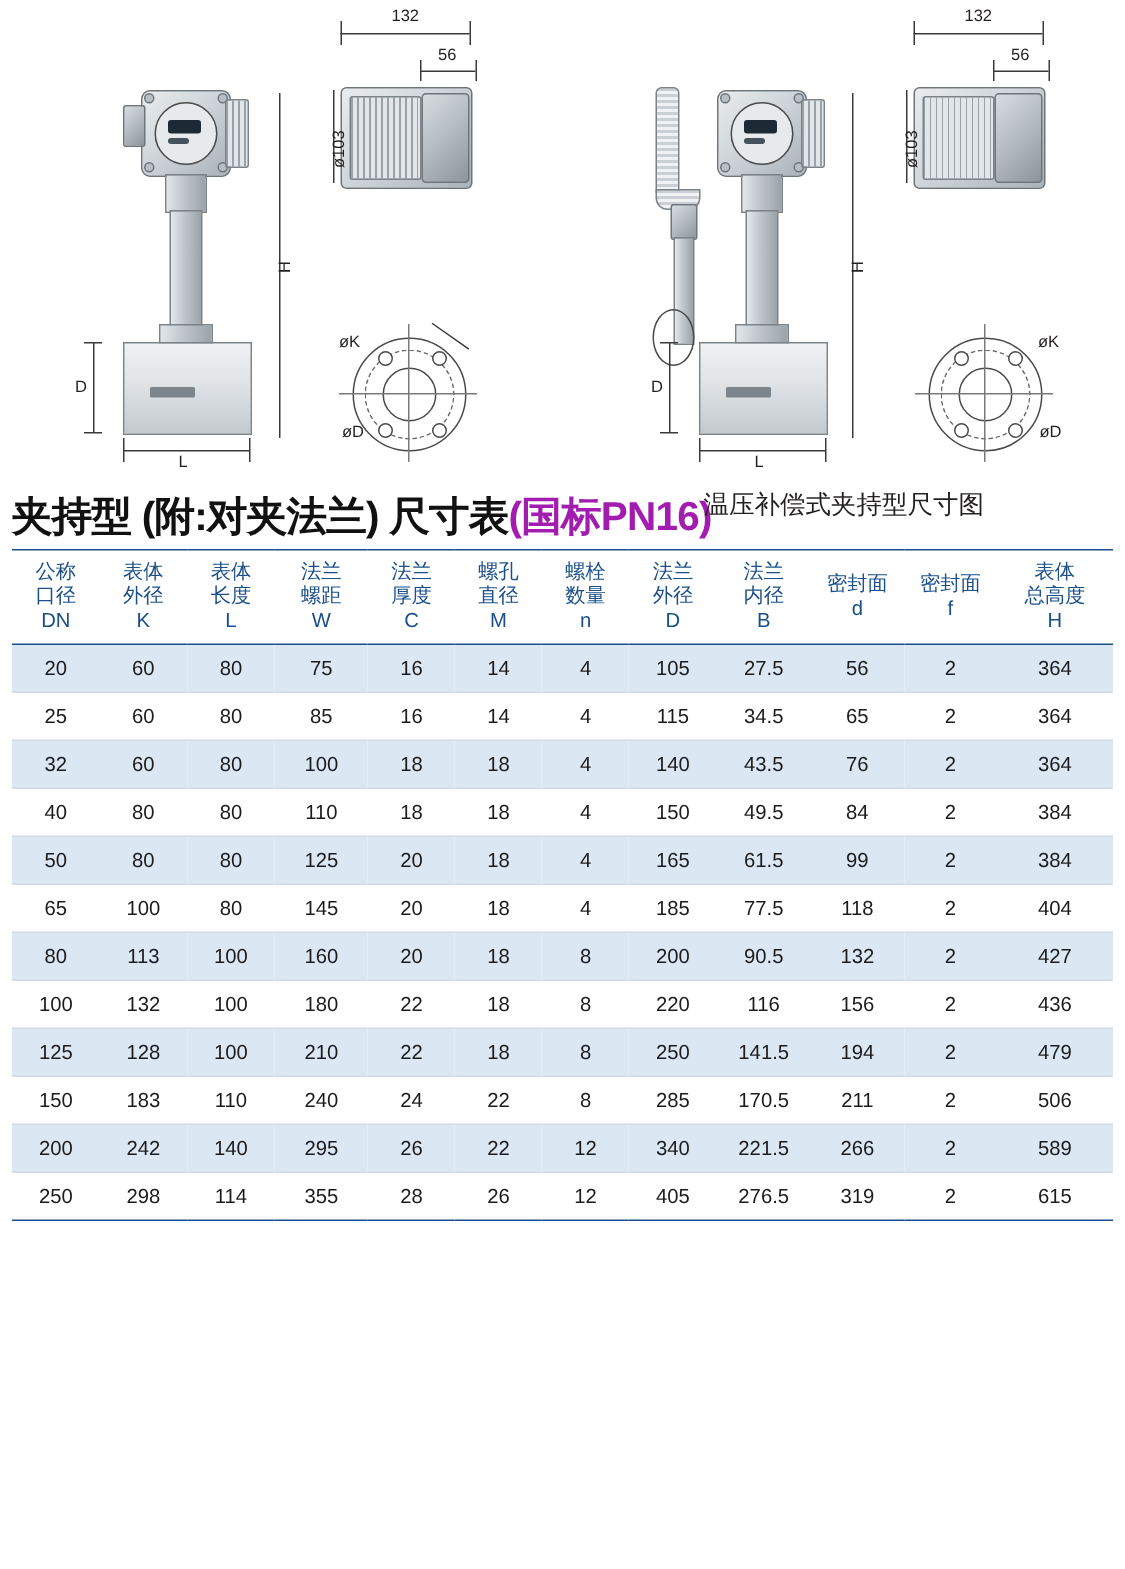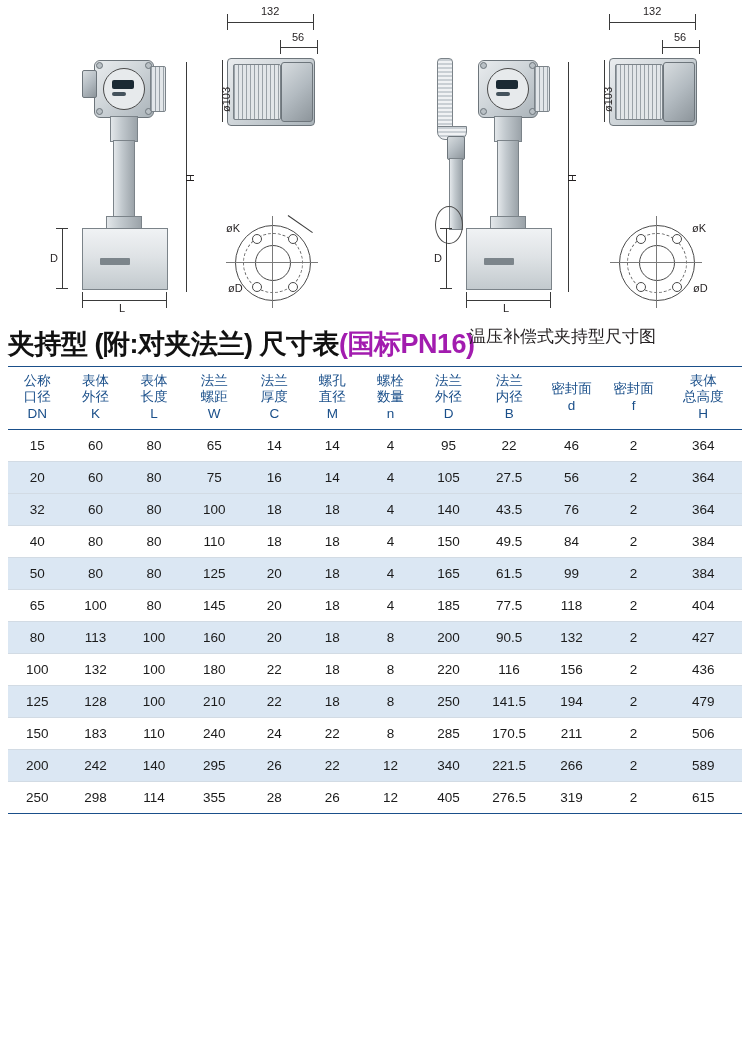--- a/index.html
+++ b/index.html
@@ -386,45 +386,45 @@
         <div>f</div>
       </th>
       <th class="col-h">
         <div>表体</div>
         <div>总高度</div>
         <div>H</div>
       </th>
     </tr>
   </thead>
   <tbody>
-    <tr>
-      <td>15</td>
-      <td>60</td>
-      <td>80</td>
-      <td>65</td>
-      <td>14</td>
-      <td>14</td>
-      <td>4</td>
-      <td>95</td>
-      <td>22</td>
-      <td>46</td>
-      <td>2</td>
-      <td>364</td>
-    </tr>
     <tr class="alt">
       <td>20</td>
       <td>60</td>
       <td>80</td>
       <td>75</td>
       <td>16</td>
       <td>14</td>
       <td>4</td>
       <td>105</td>
       <td>27.5</td>
       <td>56</td>
+      <td>2</td>
+      <td>364</td>
+    </tr>
+    <tr>
+      <td>25</td>
+      <td>60</td>
+      <td>80</td>
+      <td>85</td>
+      <td>16</td>
+      <td>14</td>
+      <td>4</td>
+      <td>115</td>
+      <td>34.5</td>
+      <td>65</td>
       <td>2</td>
       <td>364</td>
     </tr>
     <tr class="alt">
       <td>32</td>
       <td>60</td>
       <td>80</td>
       <td>100</td>
       <td>18</td>
       <td>18</td>

